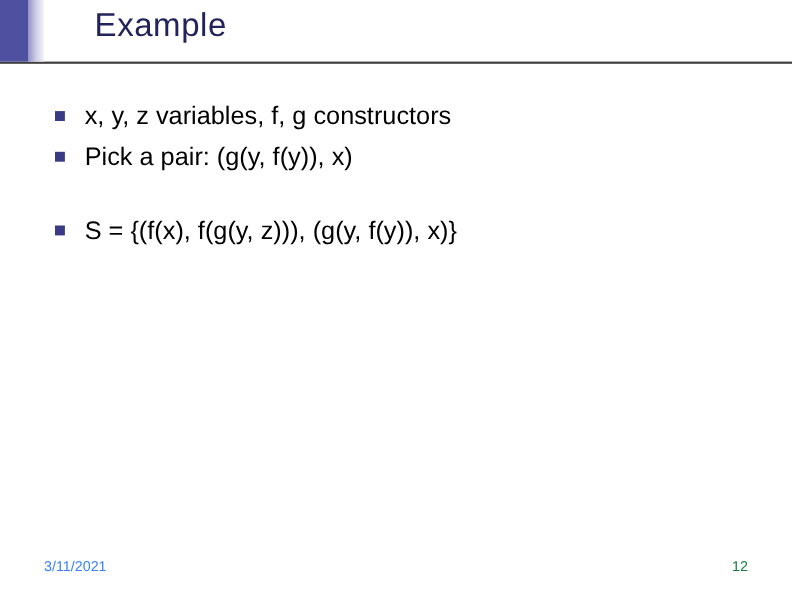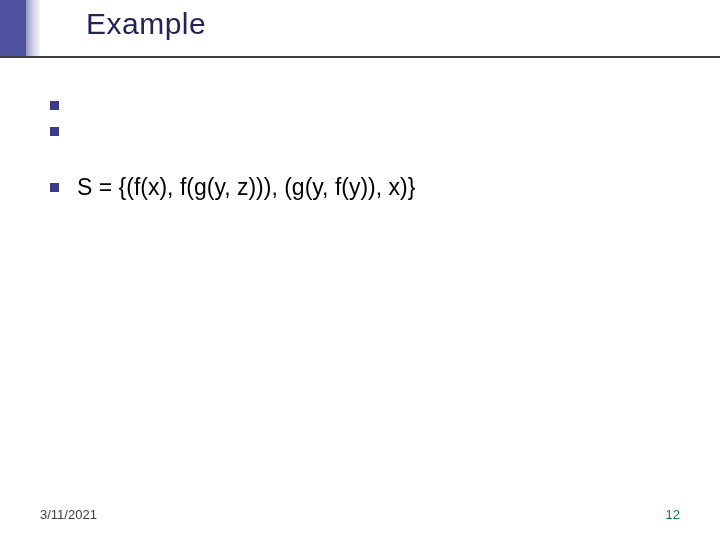--- a/index.html
+++ b/index.html
@@ -66,43 +66,45 @@
     background: #3a3a85;
     flex: 0 0 auto;
     margin-top: 11px;
     margin-right: 18px;
   }
   .footer-date {
     position: absolute;
     left: 40px;
     bottom: 18px;
     font-size: 13px;
-    color: #404040;
+    color: #3b82f6;
   }
   .footer-page {
     position: absolute;
     right: 40px;
     bottom: 18px;
     font-size: 13px;
     color: #15803d;
   }
 </style>
 </head>
 <body>
 
 <div class="title-bar">
   <div class="title-text">Example</div>
 </div>
 
 <div class="content">
   <div class="bullet-line">
     <div class="sq"></div>
+    <div>x, y, z variables, f, g constructors</div>
   </div>
   <div class="bullet-line">
     <div class="sq"></div>
+    <div>Pick a pair: (g(y, f(y)), x)</div>
   </div>
   <div class="bullet-line spaced">
     <div class="sq"></div>
     <div>S = {(f(x), f(g(y, z))), (g(y, f(y)), x)}</div>
   </div>
 </div>
 
 <div class="footer-date">3/11/2021</div>
 <div class="footer-page">12</div>
 

